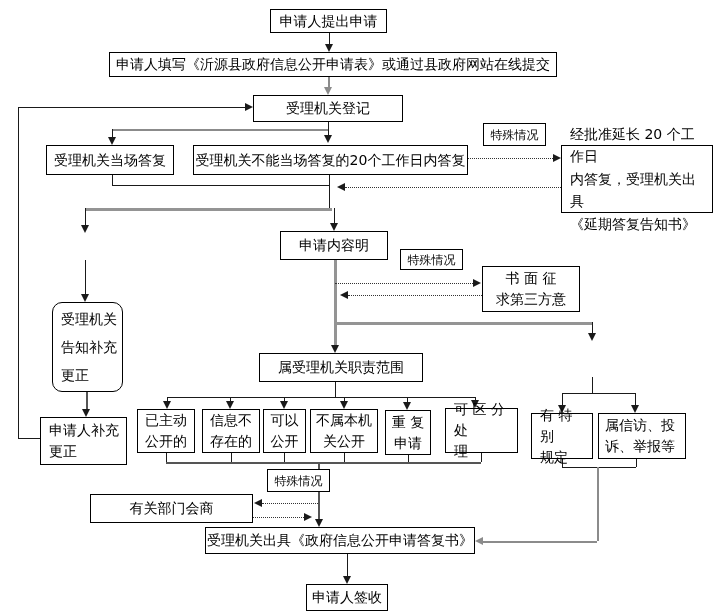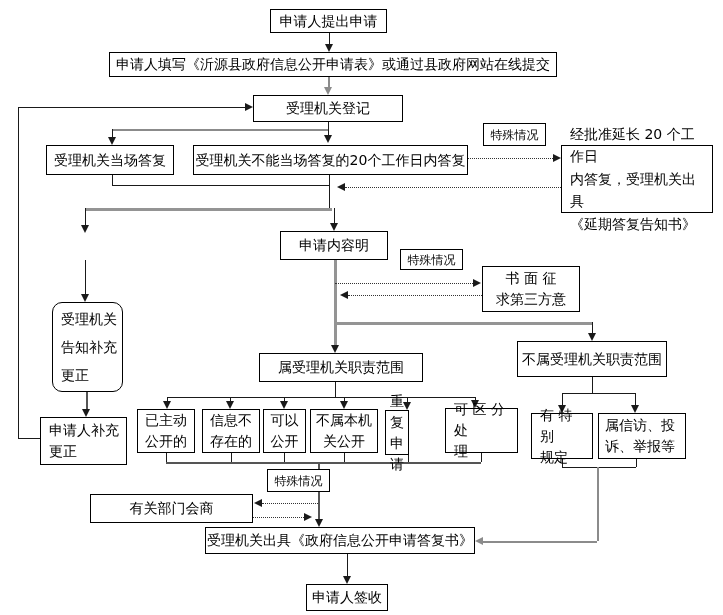--- a/index.html
+++ b/index.html
@@ -50,30 +50,29 @@
   <div class="node" style="left:280px;top:231px;width:108px;height:29px">申请内容明</div>
   <div class="node lbl" style="left:400px;top:249px;width:63px;height:21px">特殊情况</div>
   <div class="node" style="left:482px;top:266px;width:98px;height:46px">书 面 征
 求第三方意</div>
   <div class="node leftal tall" style="left:52px;top:302px;width:71px;height:90px">受理机关
 告知补充
 更正</div>
   <div class="node leftal" style="left:40px;top:417px;width:87px;height:48px">申请人补充
 更正</div>
   <div class="node" style="left:259px;top:353px;width:164px;height:29px">属受理机关职责范围</div>
-  <div class="node" style="left:517px;top:341px;width:150px;height:36px">不属受理机关职责范围</div>
   <div class="node" style="left:137px;top:409px;width:58px;height:44px">已主动
 公开的</div>
   <div class="node" style="left:202px;top:409px;width:58px;height:44px">信息不
 存在的</div>
   <div class="node" style="left:263px;top:409px;width:43px;height:44px">可以
 公开</div>
   <div class="node" style="left:310px;top:409px;width:68px;height:44px">不属本机
 关公开</div>
-  <div class="node" style="left:385px;top:410px;width:24px;height:45px">重 复
+  <div class="node" style="left:385px;top:410px;width:46px;height:45px">重 复
 申请</div>
   <div class="node leftal" style="left:445px;top:408px;width:73px;height:45px">可 区 分 处
 理</div>
   <div class="node leftal" style="left:531px;top:413px;width:62px;height:46px">有 特 别
 规定</div>
   <div class="node leftal" style="left:598px;top:413px;width:88px;height:46px;padding-left:6px">属信访、投
 诉、举报等</div>
   <div class="node lbl" style="left:267px;top:469px;width:63px;height:23px">特殊情况</div>
   <div class="node" style="left:90px;top:494px;width:163px;height:29px">有关部门会商</div>
   <div class="node" style="left:205px;top:527px;width:270px;height:27px">受理机关出具《政府信息公开申请答复书》</div>

